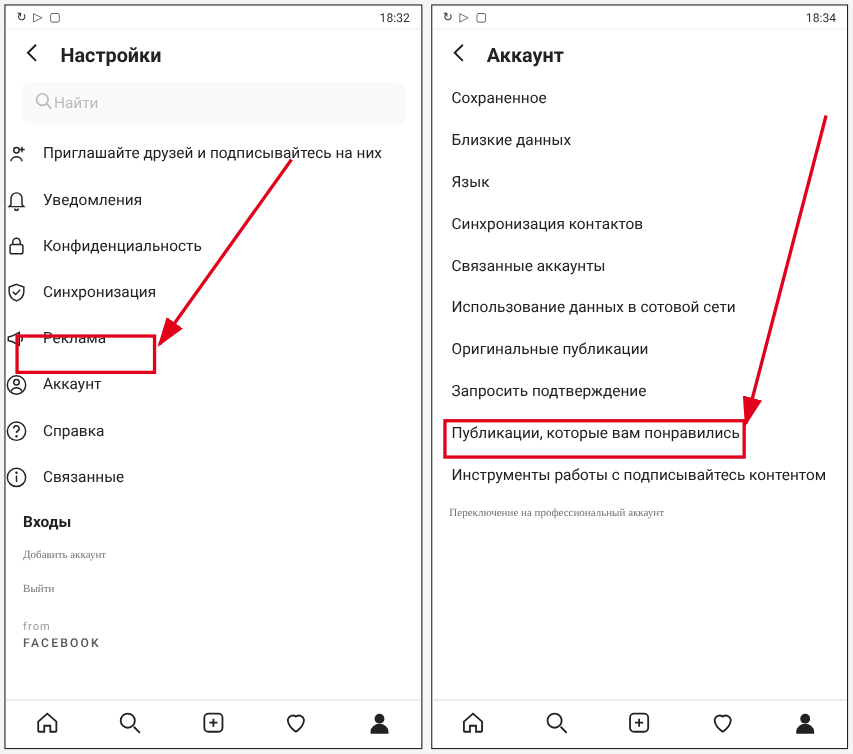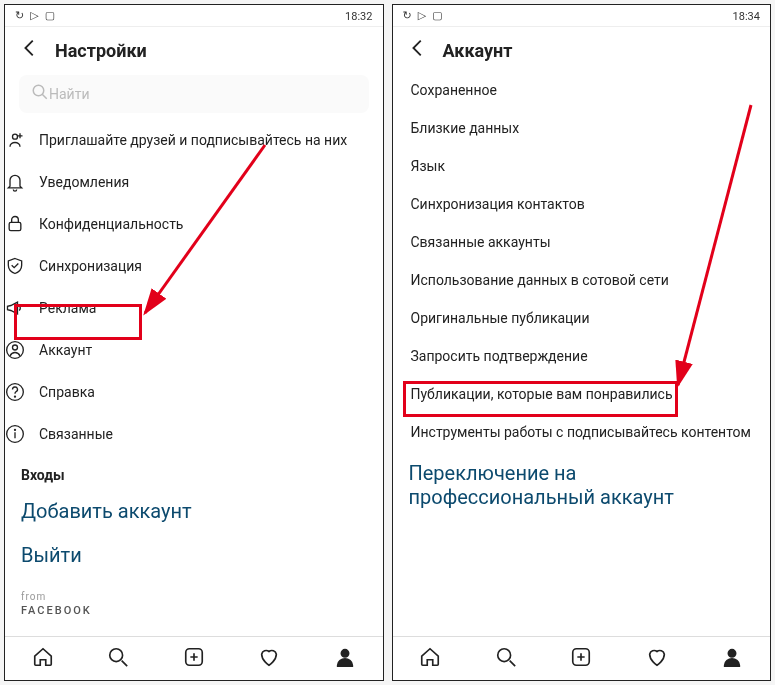--- a/index.html
+++ b/index.html
@@ -80,22 +80,23 @@
   .list-item .item-icon svg { width: 20px; height: 20px; }
   .list-item.no-icon { padding-left: 18px; }
   .section-label {
     padding: 12px 16px 6px;
     font-weight: 700;
     font-size: 14px;
     color: #222;
   }
   .link-item {
     padding: 10px 16px;
-    font-size: 20px;
-    color: #0c4a6e;
+    font-size: 10px;
+    color: #737373;
+    font-family: Liberation Serif, serif;
   }
   .footer-from {
     padding: 14px 16px 2px;
     font-size: 10px;
     letter-spacing: 1px;
     color: #999;
   }
   .footer-fb {
     padding: 0 16px 14px;
     font-size: 11px;

